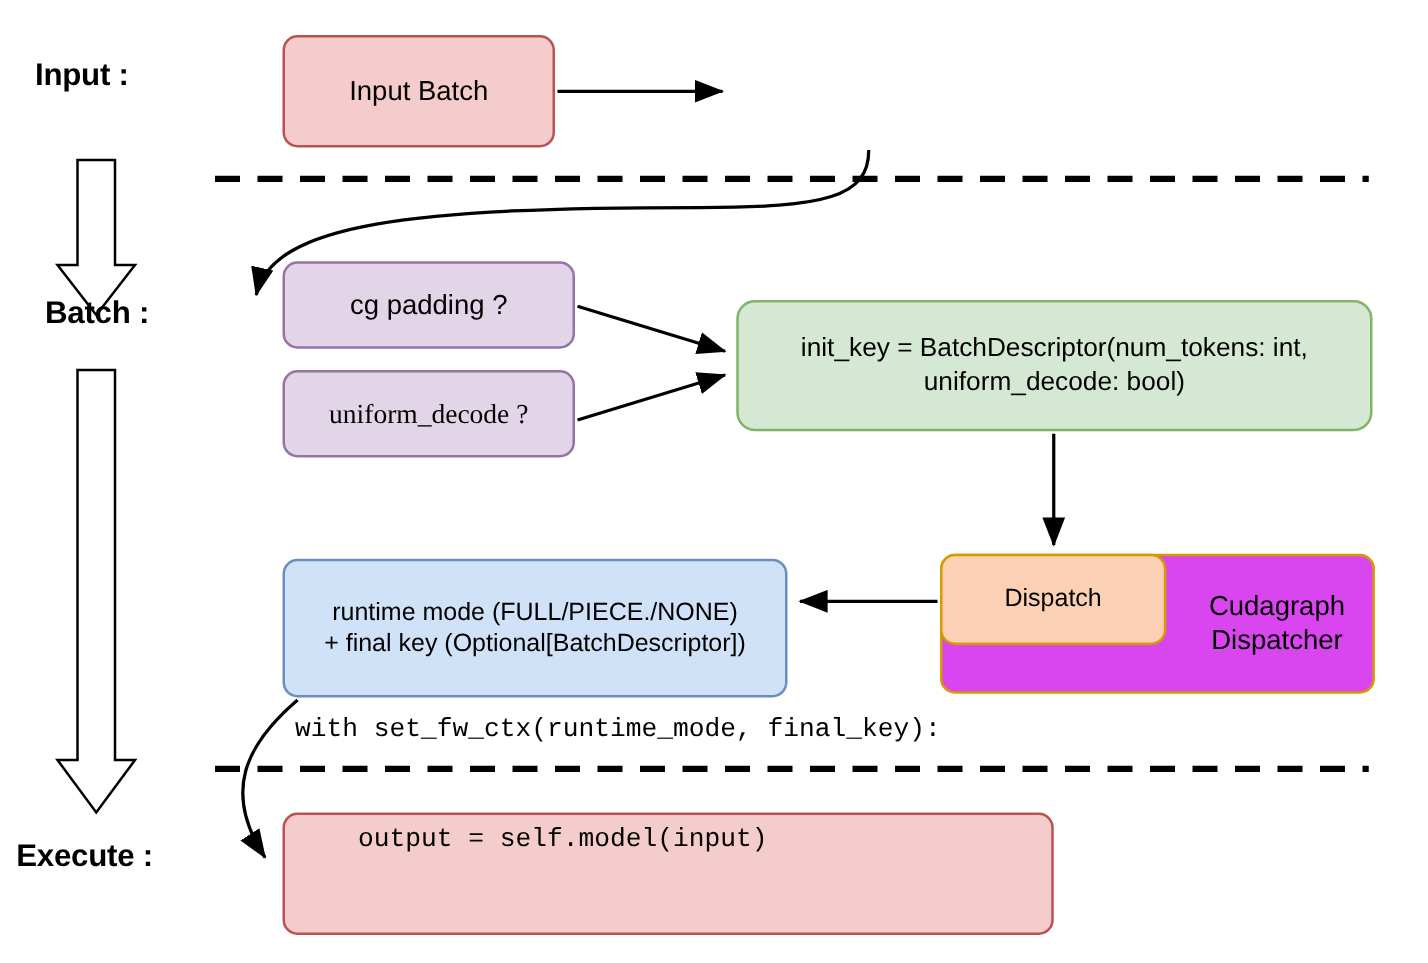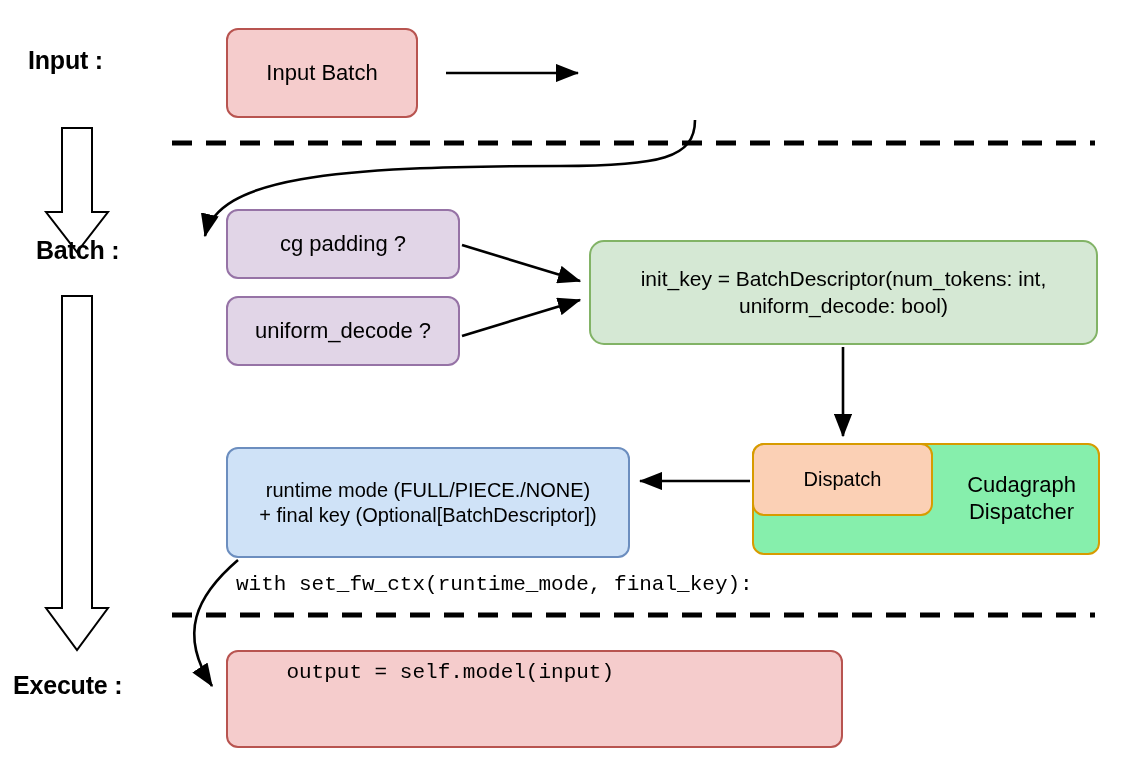--- a/index.html
+++ b/index.html
@@ -41,21 +41,21 @@
     border: 2px solid;
     display: flex;
     align-items: center;
     justify-content: center;
     text-align: center;
     font-family: "Liberation Sans", sans-serif;
     color: #000000;
     line-height: 1.25;
   }
   .node-input-batch {
-    left: 226px; top: 28px; width: 192px; height: 90px;
+    left: 226px; top: 28px; width: 218px; height: 90px;
     background: #f5cccc;
     border-color: #b85450;
     font-size: 22px;
   }
   .node-preprocess {
     left: 586px; top: 28px; width: 222px; height: 90px;
     background: #ffeeb3;
     border-color: #d6b656;
     font-size: 22px;
   }
@@ -63,39 +63,40 @@
     left: 226px; top: 209px; width: 234px; height: 70px;
     background: #e1d5e7;
     border-color: #9673a6;
     font-size: 22px;
   }
   .node-uniform-decode {
     left: 226px; top: 296px; width: 234px; height: 70px;
     background: #e1d5e7;
     border-color: #9673a6;
     font-size: 22px;
+    font-family: Liberation Serif, serif;
   }
   .node-init-key {
     left: 589px; top: 240px; width: 509px; height: 105px;
     background: #d5e8d4;
     border-color: #82b366;
     font-size: 21px;
     padding: 0 10px;
     border-radius: 15px;
   }
   .node-runtime-mode {
     left: 226px; top: 447px; width: 404px; height: 111px;
     background: #cfe2f7;
     border-color: #6c8ebf;
     font-size: 20px;
     padding: 0 8px;
   }
   .node-cudagraph-dispatcher {
     left: 752px; top: 443px; width: 348px; height: 112px;
-    background: #86efac;
+    background: #d946ef;
     border-color: #d79b00;
     font-size: 22px;
     align-items: center;
     justify-content: flex-end;
     padding-right: 22px;
     padding-bottom: 2px;
   }
   .node-dispatch {
     left: 752px; top: 443px; width: 181px; height: 73px;
     background: #fbd0b5;

